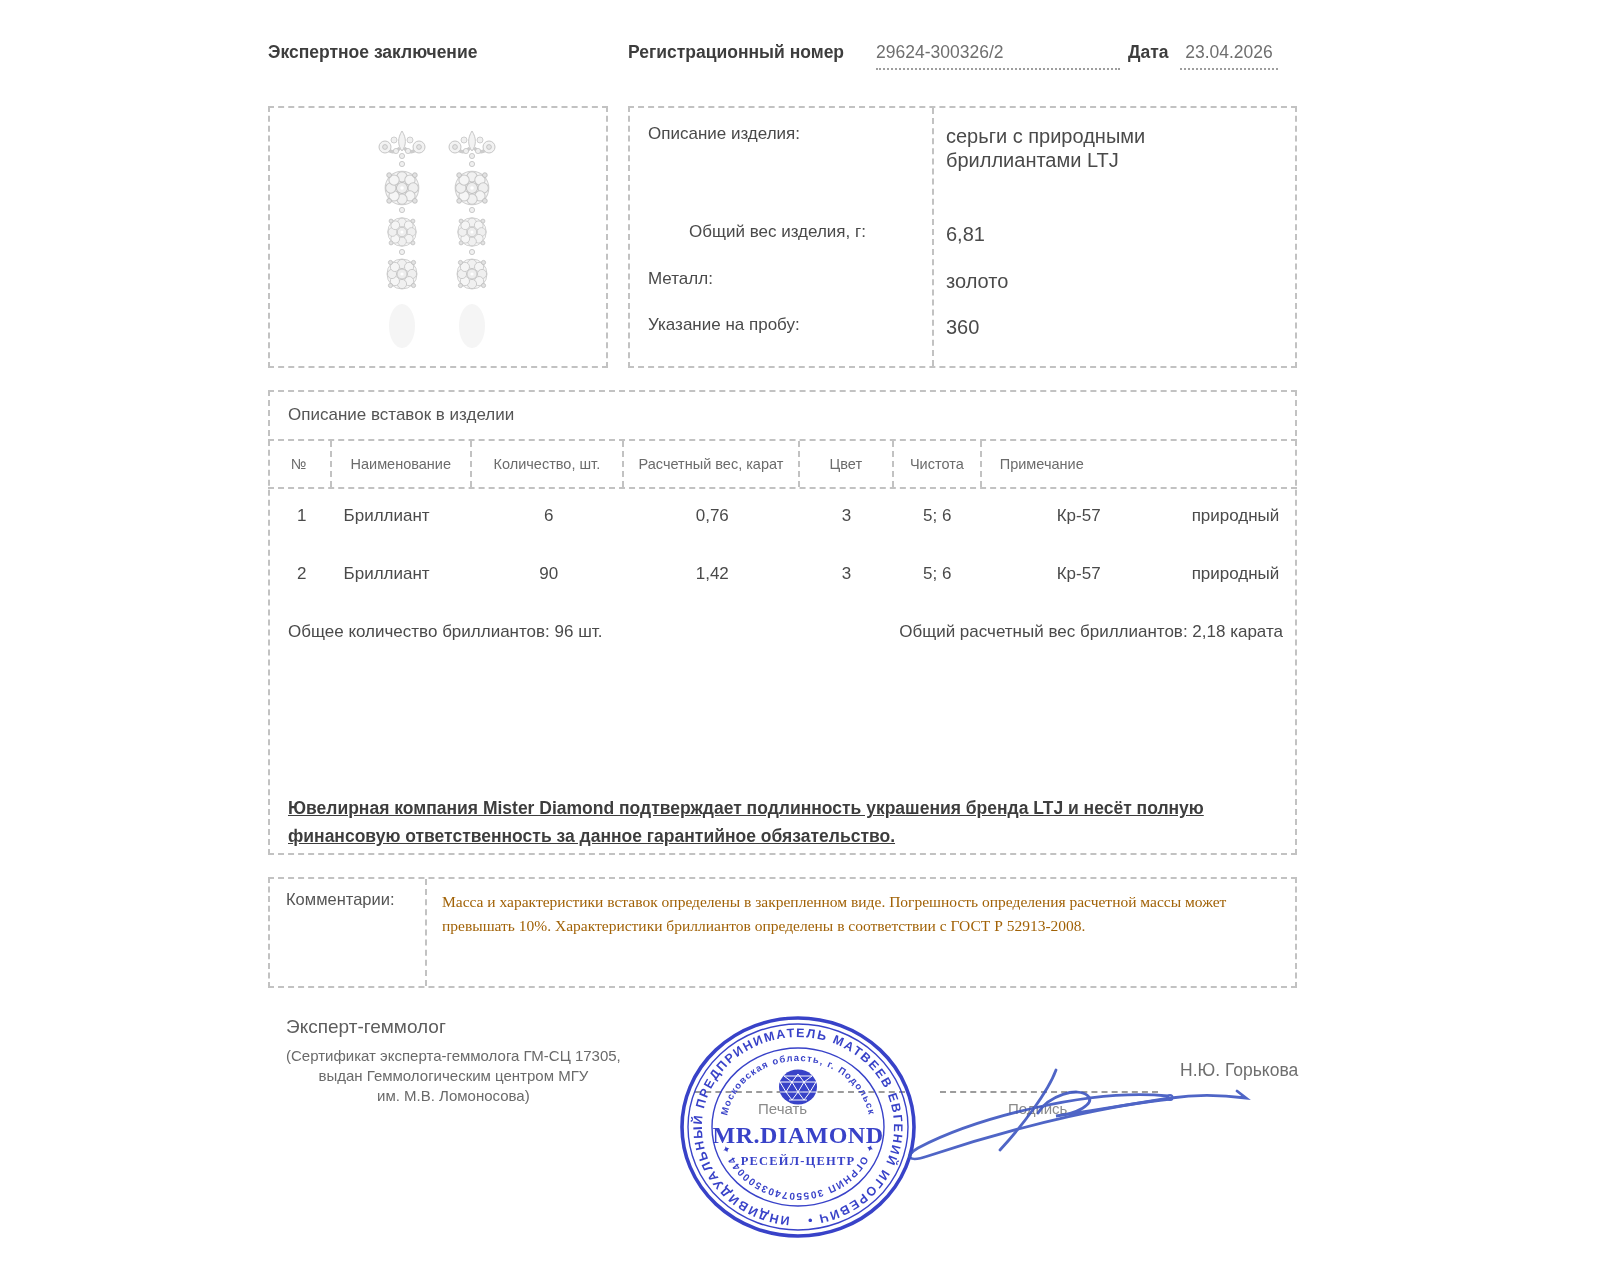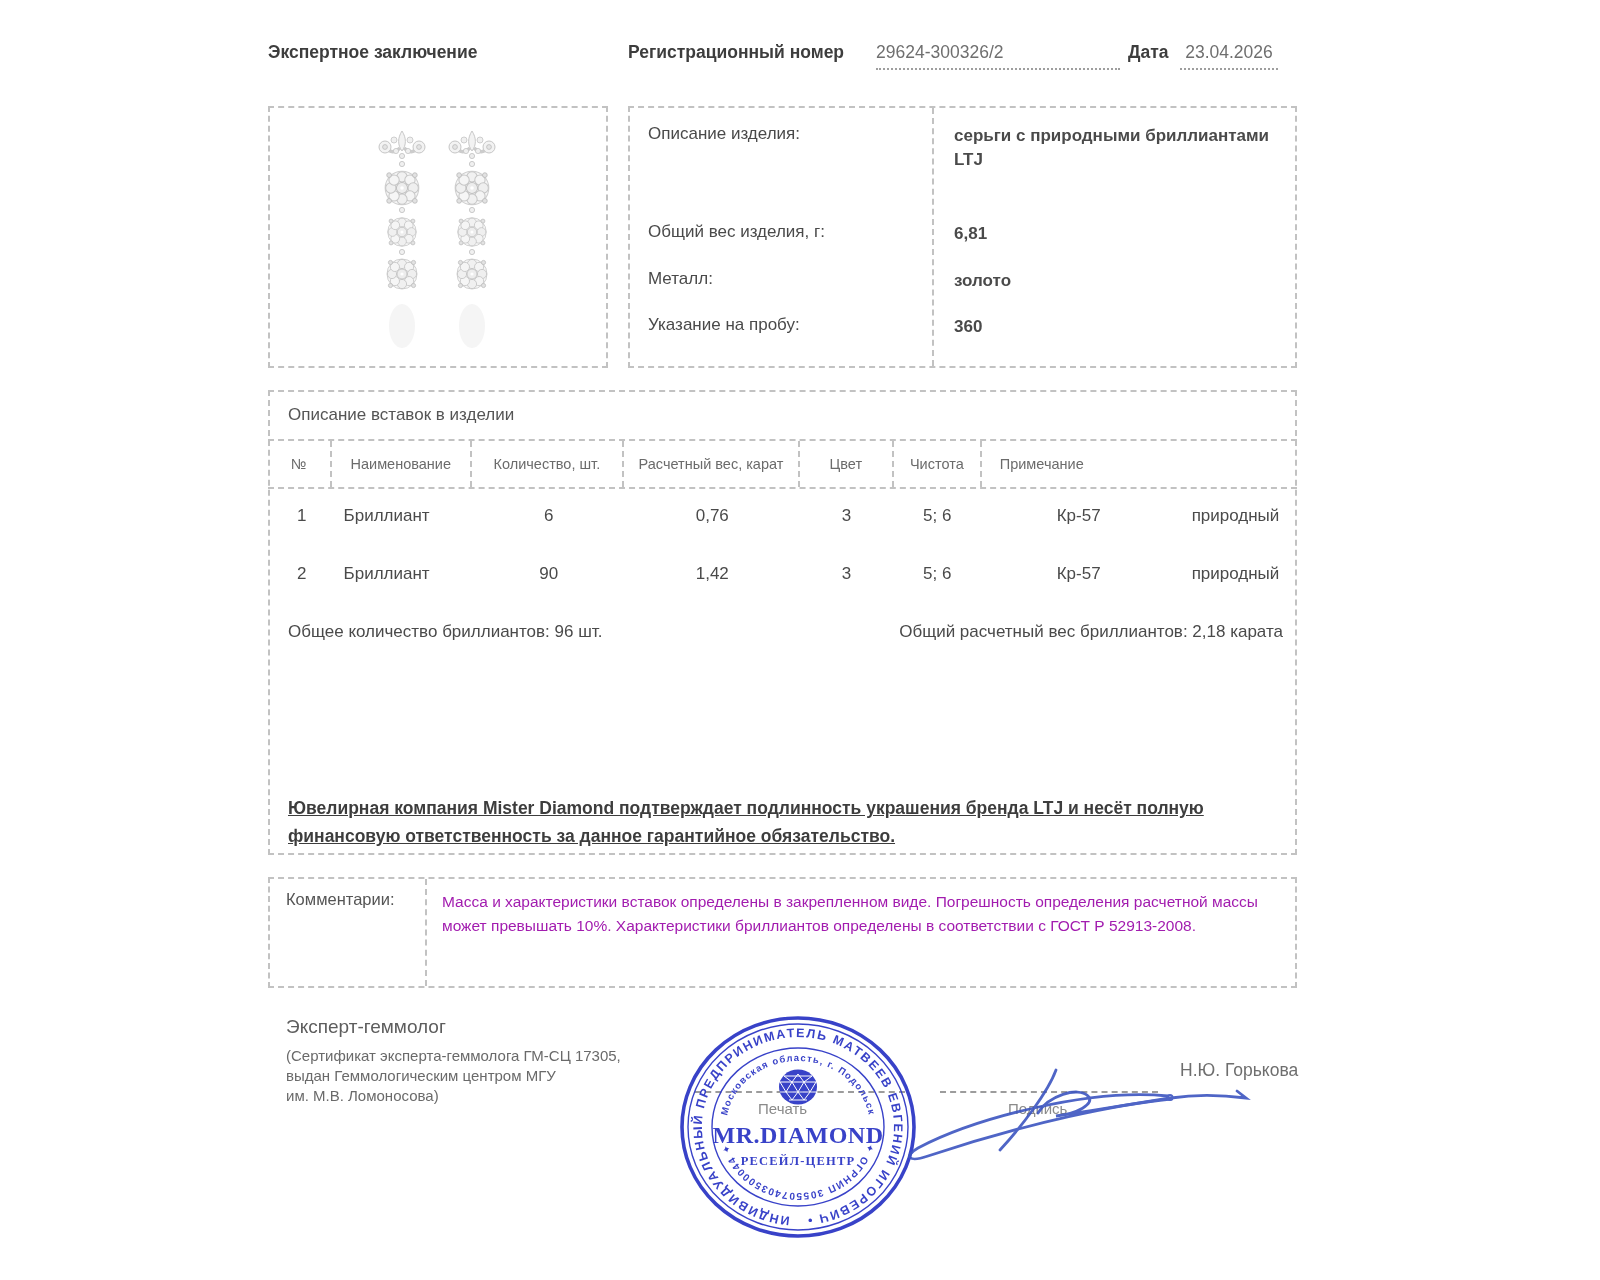--- a/index.html
+++ b/index.html
@@ -11,21 +11,21 @@
   .b{font-weight:bold;color:#3d3d3d;}
   .muted{color:#6f6f6f;}
   .dashed-box{border:2px dashed #c2c2c2;box-sizing:border-box;}
   .dotted-underline{border-bottom:2px dotted #9e9e9e;padding-bottom:5px;display:inline-block;}
 
   
   .hdr{top:42px;font-size:17.5px;white-space:nowrap;}
 
   
   .desc-label{left:18px;font-size:17px;}
-  .desc-value{left:324px;font-size:17px;width:336px;line-height:24px;font-weight:bold;}
+  .desc-value{left:316px;font-size:20px;width:336px;line-height:24px;}
 
   
   .t-head{left:-2px;right:-2px;top:47px;height:46px;border-top:2px dashed #c2c2c2;
     border-bottom:2px dashed #c2c2c2;display:flex;align-items:center;}
   .t-head .c{font-size:14.5px;color:#6b6b6b;}
   .c{box-sizing:border-box;text-align:center;}
   .t-head .c{border-right:2px dashed #c2c2c2;height:100%;display:flex;align-items:center;justify-content:center;}
   .t-head .c:last-child{border-right:none;}
   .c0{width:6.2%;} .c1{width:13.6%;} .c2{width:14.8%;} .c3{width:17.1%;}
   .c4{width:9.1%;} .c5{width:8.6%;} .c6{width:19%;} .c7{width:11.6%;}
@@ -108,21 +108,21 @@
       <use href="#earring" transform="translate(202,40)"></use>
     </svg>
   </div>
 
   <div class="abs dashed-box" style="left:628px;top:106px;width:669px;height:262px;">
     <div class="abs" style="left:302px;top:0;bottom:0;border-left:2px dashed #c2c2c2;"></div>
 
     <div class="abs desc-label" style="top:16px;">Описание изделия:</div>
     <div class="abs desc-value" style="top:16px;">серьги с природными бриллиантами LTJ</div>
 
-    <div class="abs desc-label" style="top:114px;">Общий вес изделия, г:</div>
+    <div class="abs desc-label" style="top:114px;margin-left:41px;">Общий вес изделия, г:</div>
     <div class="abs desc-value" style="top:114px;">6,81</div>
 
     <div class="abs desc-label" style="top:161px;">Металл:</div>
     <div class="abs desc-value" style="top:161px;">золото</div>
 
     <div class="abs desc-label" style="top:207px;">Указание на пробу:</div>
     <div class="abs desc-value" style="top:207px;">360</div>
   </div>
 
   <div class="abs dashed-box" style="left:268px;top:390px;width:1029px;height:465px;">
@@ -165,25 +165,25 @@
 
     <div class="abs" style="left:18px;top:230px;font-size:17px;">Общее количество бриллиантов: 96 шт.</div>
     <div class="abs" style="right:12px;top:230px;font-size:17px;">Общий расчетный вес бриллиантов: 2,18 карата</div>
 
     <div class="abs b" style="left:18px;width:985px;top:402px;font-size:17.5px;line-height:28px;text-decoration:underline;">Ювелирная компания Mister Diamond подтверждает подлинность украшения бренда LTJ и несёт полную финансовую ответственность за данное гарантийное обязательство.</div>
   </div>
 
   <div class="abs dashed-box" style="left:268px;top:877px;width:1029px;height:111px;">
     <div class="abs" style="left:155px;top:0;bottom:0;border-left:2px dashed #c2c2c2;"></div>
     <div class="abs" style="left:16px;top:11px;font-size:16.5px;color:#555555;">Комментарии:</div>
-    <div class="abs" style="left:172px;right:16px;top:11px;font-size:15.5px;color:#a21caf;line-height:24px;">Масса и характеристики вставок определены в закрепленном виде. Погрешность определения расчетной массы может превышать 10%. Характеристики бриллиантов определены в соответствии с ГОСТ Р 52913-2008.</div>
+    <div class="abs" style="left:172px;right:16px;top:11px;font-size:15.5px;color:#a16207;line-height:24px;font-family:Liberation Serif, serif;">Масса и характеристики вставок определены в закрепленном виде. Погрешность определения расчетной массы может превышать 10%. Характеристики бриллиантов определены в соответствии с ГОСТ Р 52913-2008.</div>
   </div>
 
   <div class="abs" style="left:286px;top:1016px;font-size:19px;color:#5d5d5d;">Эксперт-геммолог</div>
-  <div class="abs" style="left:286px;top:1046px;font-size:15px;color:#6a6a6a;line-height:20px;">
+  <div class="abs" style="left:286px;top:1046px;font-size:15px;color:#6a6a6a;line-height:20px;text-align:center;">
     <div>(Сертификат эксперта-геммолога ГМ-СЦ 17305,</div>
     <div>выдан Геммологическим центром МГУ</div>
     <div>им. М.В. Ломоносова)</div>
   </div>
 
   <div class="abs caption-line" style="left:695px;top:1091px;width:210px;"></div>
   <div class="abs caption-label" style="left:758px;top:1100px;">Печать</div>
   <div class="abs caption-line" style="left:940px;top:1091px;width:218px;"></div>
   <div class="abs caption-label" style="left:1008px;top:1100px;">Подпись</div>
 

